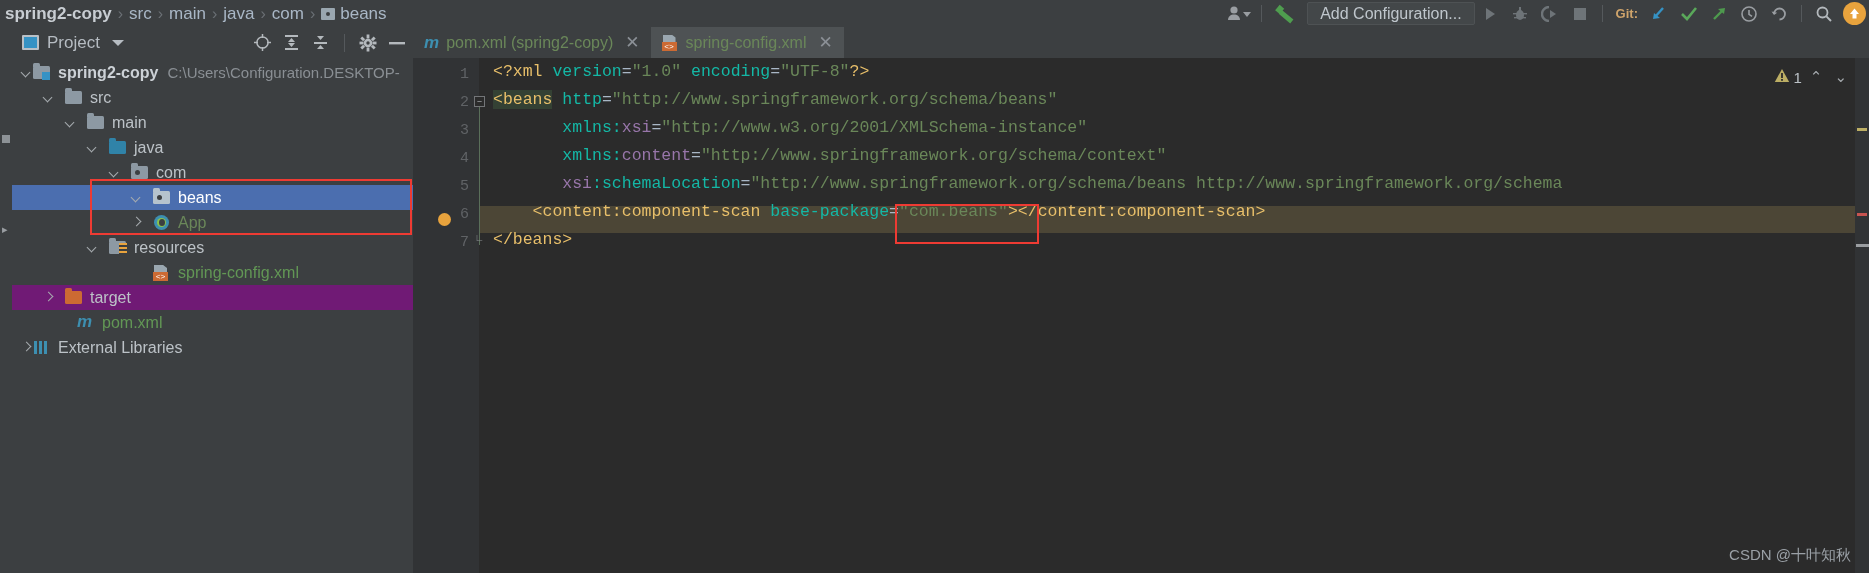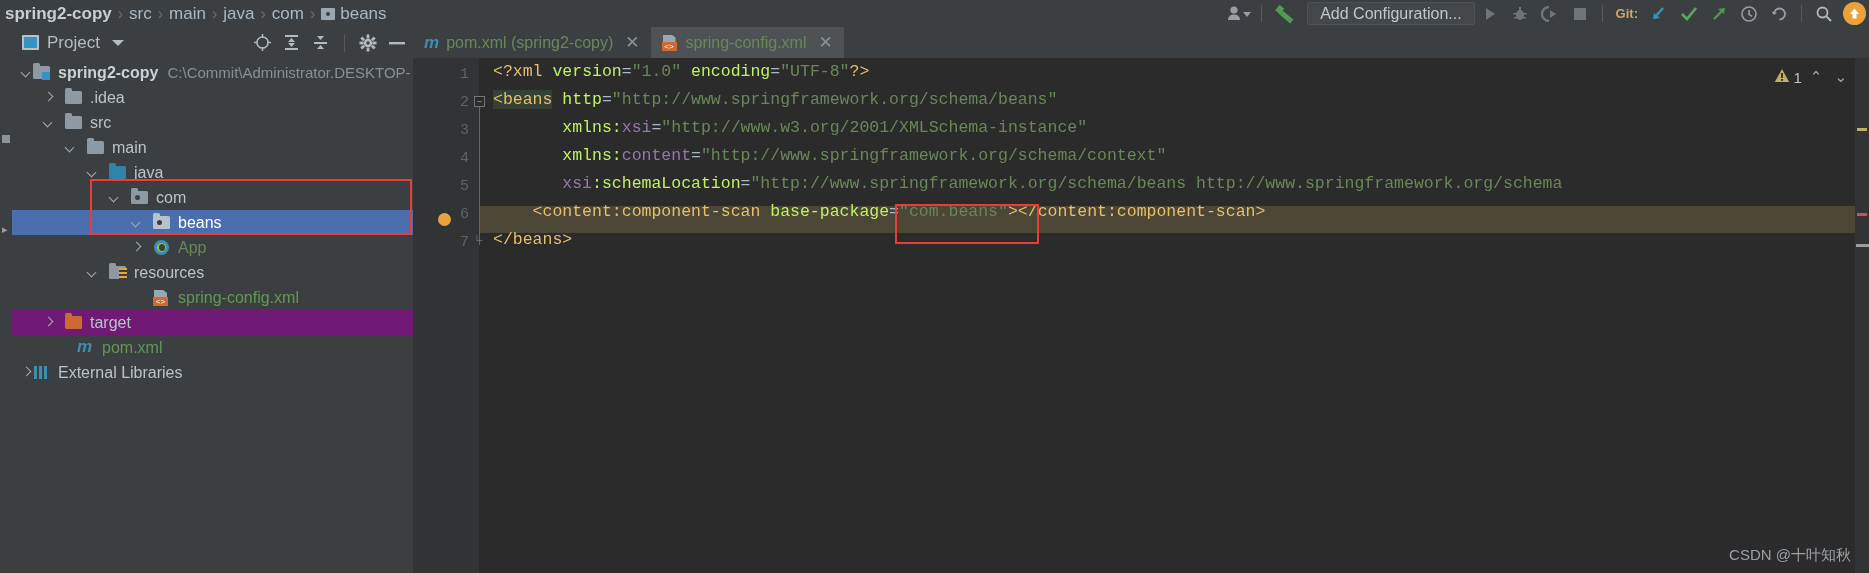--- a/index.html
+++ b/index.html
@@ -219,21 +219,21 @@
   .bulb {
     position: absolute; width: 13px; height: 13px; border-radius: 50%; background: #e8a33d;
   }
   .code {
     position: absolute; left: 72px; top: 0; width: 1384px; height: 515px;
     font-family: "Liberation Mono", monospace; font-size: 16.5px; color: #a9b7c6;
     white-space: pre;
   }
   .ln { position: absolute; left: 0; height: 28px; line-height: 28px; }
   .k-tag { color: #e8bf6a; }
-  .k-attr { color: #bef264; }
+  .k-attr { color: #14b8a6; }
   .k-ns { color: #9876aa; }
   .k-str { color: #6a8759; }
   .k-pi { color: #e8bf6a; }
   .hl-tag { background: #344134; color: #e8bf6a; }
   .line-hl { position: absolute; left: 46px; height: 27px; background: #4c4636; }
 
   
   .warn-strip { position: absolute; right: 0; top: 0; width: 14px; height: 515px; background: #313335; }
   .warn-top {
     position: absolute; right: 18px; top: 10px; display: flex; align-items: center; gap: 4px;
@@ -430,30 +430,23 @@
 
     <div class="tree">
 
       <div class="row" style="padding-left:8px">
         <span class="arrow down"></span>
         <span class="ico">
             <span class="f-grey"></span>
             <span class="mod-badge"></span>
           </span>
         <span class="lbl" style="font-weight:bold;color:#ccd1d6">spring2-copy</span>
-        <span class="dim">C:\Commit\Administrator.DESKTOP-</span>
-      </div>
-
-      <div class="row" style="padding-left:30px">
-        <span class="arrow right"></span>
-        <span class="ico" style="margin-left:10px">
-            <span class="f-grey"></span>
-          </span>
-        <span class="lbl">.idea</span>
-      </div>
+        <span class="dim">C:\Users\Configuration.DESKTOP-</span>
+      </div>
+
 
       <div class="row" style="padding-left:30px">
         <span class="arrow down"></span>
         <span class="ico" style="margin-left:10px">
             <span class="f-grey"></span>
           </span>
         <span class="lbl">src</span>
       </div>
 
       <div class="row" style="padding-left:52px">

